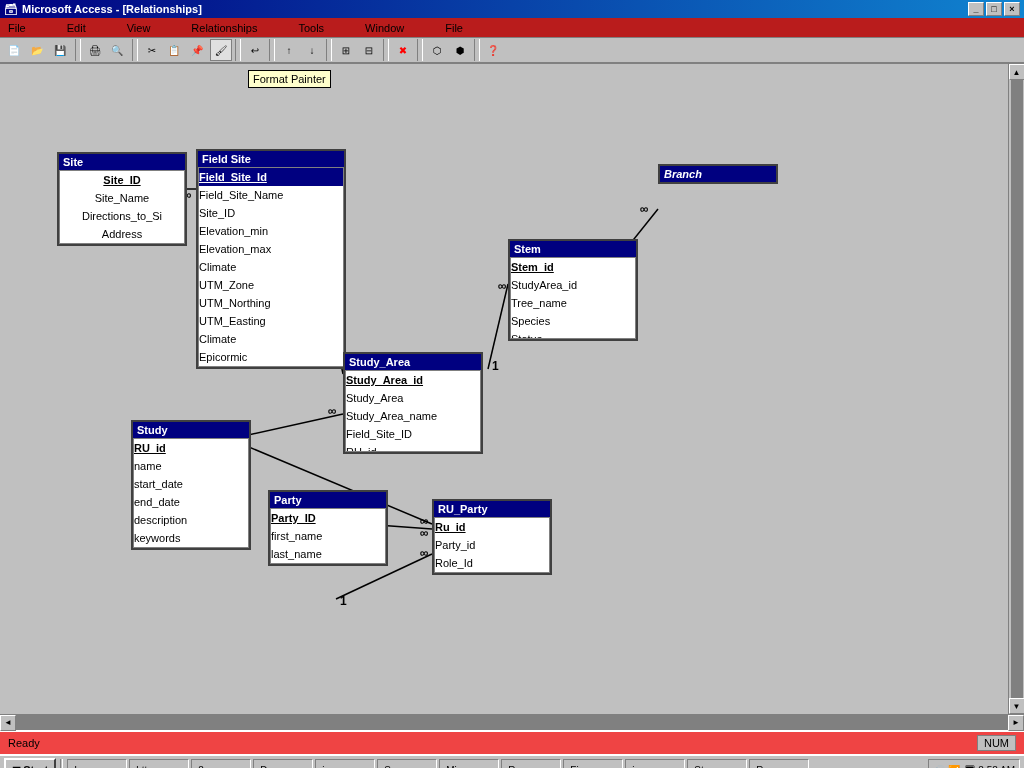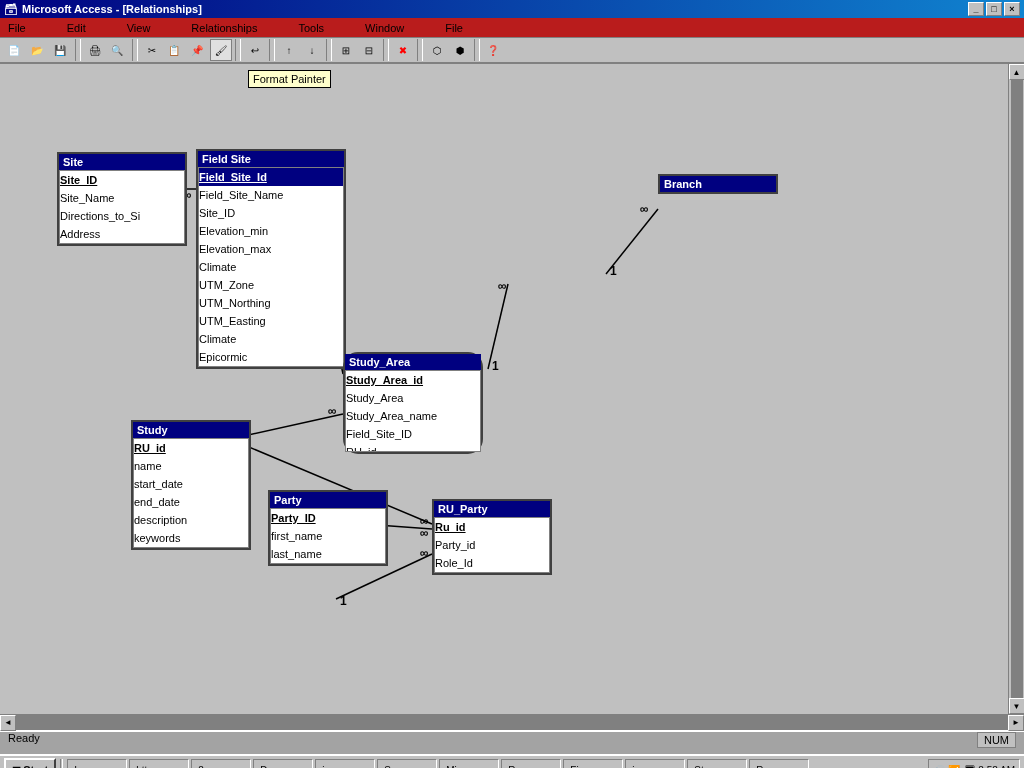--- a/index.html
+++ b/index.html
@@ -139,24 +139,24 @@
       background: #c0c0c0;
       border-left: 1px solid #808080;
       display: flex;
       flex-direction: column;
       align-items: center;
     }
 
     
     #status-bar {
       height: 24px;
-      background: #a3a3a3;
+      background: #ef4444;
       border-top: 2px solid #fff;
       display: flex;
-      align-items: flex-start;
+      align-items: center;
       padding: 0 8px;
       font-size: 11px;
     }
     #status-bar .status-text { flex: 1; }
     #status-bar .num-indicator {
       border: 1px solid #808080;
       padding: 1px 6px;
       font-size: 11px;
       background: #c0c0c0;
     }
@@ -347,21 +347,21 @@
 
     <div class="rel-label" style="left:234px; top:383px;">1</div>
     <div class="rel-label" style="left:420px; top:450px;">∞</div>
 
     <div class="rel-label" style="left:340px; top:450px;">1</div>
     <div class="rel-label" style="left:420px; top:462px;">∞</div>
 
     <div class="rel-label" style="left:340px; top:530px;">1</div>
     <div class="rel-label" style="left:420px; top:482px;">∞</div>
 
-    <div class="table-box" style="left:57px; top:88px; width:130px;">
+    <div class="table-box" style="left:57px; top:88px; width:130px;text-align:center;">
       <div class="table-title">Site</div>
       <div class="table-fields">
         <div class="field-scroll">
           <div class="field-item primary">Site_ID</div>
           <div class="field-item">Site_Name</div>
           <div class="field-item">Directions_to_Si</div>
           <div class="field-item">Address</div>
         </div>
       </div>
     </div>
@@ -376,26 +376,39 @@
         <div class="field-item">Elevation_max</div>
         <div class="field-item">Climate</div>
         <div class="field-item">UTM_Zone</div>
         <div class="field-item">UTM_Northing</div>
         <div class="field-item">UTM_Easting</div>
         <div class="field-item">Climate</div>
         <div class="field-item">Epicormic</div>
       </div>
     </div>
 
-    <div class="table-box" style="left:658px; top:110px; width:120px;">
+    <div class="table-box" style="left:658px; top:100px; width:120px;font-style:italic;">
       <div class="table-title">Branch</div>
     </div>
 
-
-    <div class="table-box" style="left:343px; top:288px; width:140px;border-radius:15px;">
+    <div class="table-box" style="left:508px; top:175px; width:130px;">
+      <div class="table-title">Stem</div>
+      <div class="table-fields">
+        <div class="field-scroll">
+          <div class="field-item primary">Stem_id</div>
+          <div class="field-item">StudyArea_id</div>
+          <div class="field-item">Tree_name</div>
+          <div class="field-item">Species</div>
+          <div class="field-item">Status</div>
+
+        </div>
+      </div>
+    </div>
+
+    <div class="table-box" style="left:343px; top:288px; width:140px;">
       <div class="table-title">Study_Area</div>
       <div class="table-fields">
         <div class="field-scroll">
           <div class="field-item primary">Study_Area_id</div>
           <div class="field-item">Study_Area</div>
           <div class="field-item">Study_Area_name</div>
           <div class="field-item">Field_Site_ID</div>
           <div class="field-item">RU_id</div>
 
         </div>

